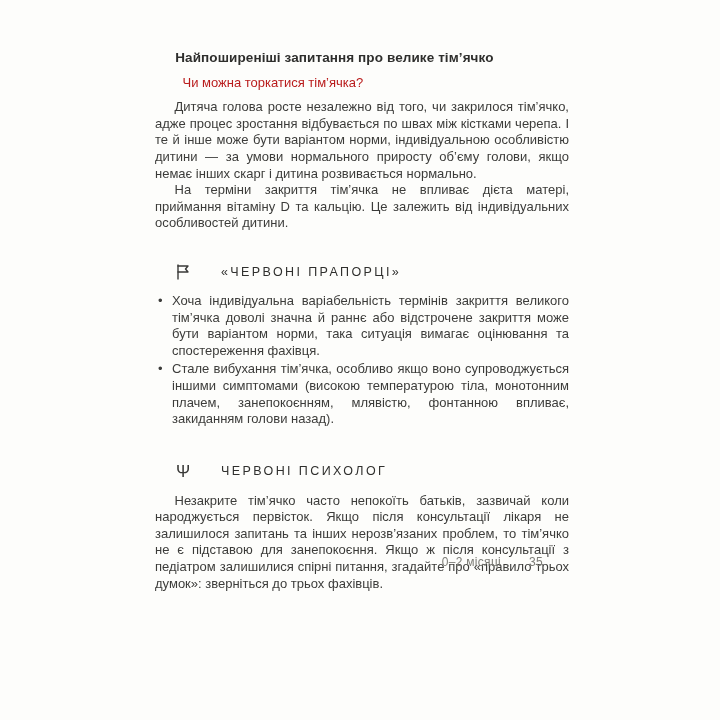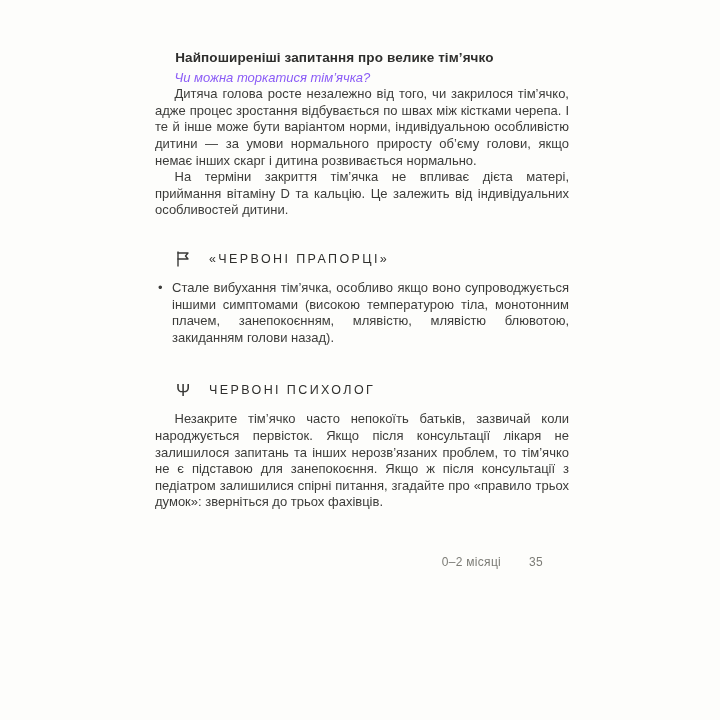--- a/index.html
+++ b/index.html
@@ -28,39 +28,38 @@
   }
   .title {
     font-size: 13.5px;
     font-weight: bold;
     color: #2e2e2c;
     text-indent: 1.5em;
     margin: 0 0 3px 0;
     letter-spacing: 0.1px;
   }
   .question {
-    font-style: italic;
     text-indent: 1.5em;
     text-align: justify;
-    margin: 0;
-    color: #8b5cf6;
+    margin: 8px;
+    color: #b91c1c;
   }
   .answer {
     text-indent: 1.5em;
     text-align: justify;
     margin: 0;
     color: #3c3c3a;
   }
   .section {
     margin-top: 30px;
   }
   .section-heading {
     display: flex;
     align-items: center;
-    gap: 16px;
+    gap: 28px;
     padding-left: 18px;
     margin-bottom: 11px;
     color: #2f2f2d;
   }
   .section-heading .icon {
     width: 20px;
     height: 20px;
     display: flex;
     align-items: center;
     justify-content: center;
@@ -129,21 +128,22 @@
       <div class="section-heading">
         <span class="icon">
           <svg width="18" height="18" viewBox="0 0 18 18" fill="none" stroke="currentColor" stroke-width="1.4" stroke-linejoin="round" stroke-linecap="round">
             <path d="M4 2 v14"></path>
             <path d="M4 3 h10 l-2.5 3 2.5 3 H4"></path>
           </svg>
         </span>
         <span class="label">«ЧЕРВОНІ ПРАПОРЦІ»</span>
       </div>
       <ul class="bullets">
-        <li>Стале вибухання тім’ячка, особливо якщо воно супроводжується іншими симптомами (високою температурою тіла, монотонним плачем, занепокоєнням, млявістю, млявістю блювотою, закиданням голови назад).</li>
+        <li>Хоча індивідуальна варіабельність термінів закриття великого тім’ячка доволі значна й раннє або відстрочене закриття може бути варіантом норми, така ситуація вимагає оцінювання та спостереження фахівця.</li>
+        <li>Стале вибухання тім’ячка, особливо якщо воно супроводжується іншими симптомами (високою температурою тіла, монотонним плачем, занепокоєнням, млявістю, фонтанною впливає, закиданням голови назад).</li>
       </ul>
     </div>
 
     <div class="section" style="margin-top:34px;">
       <div class="section-heading">
         <span class="icon">
           <span class="psi-glyph">Ψ</span>
         </span>
         <span class="label">ЧЕРВОНІ ПСИХОЛОГ</span>
       </div>

